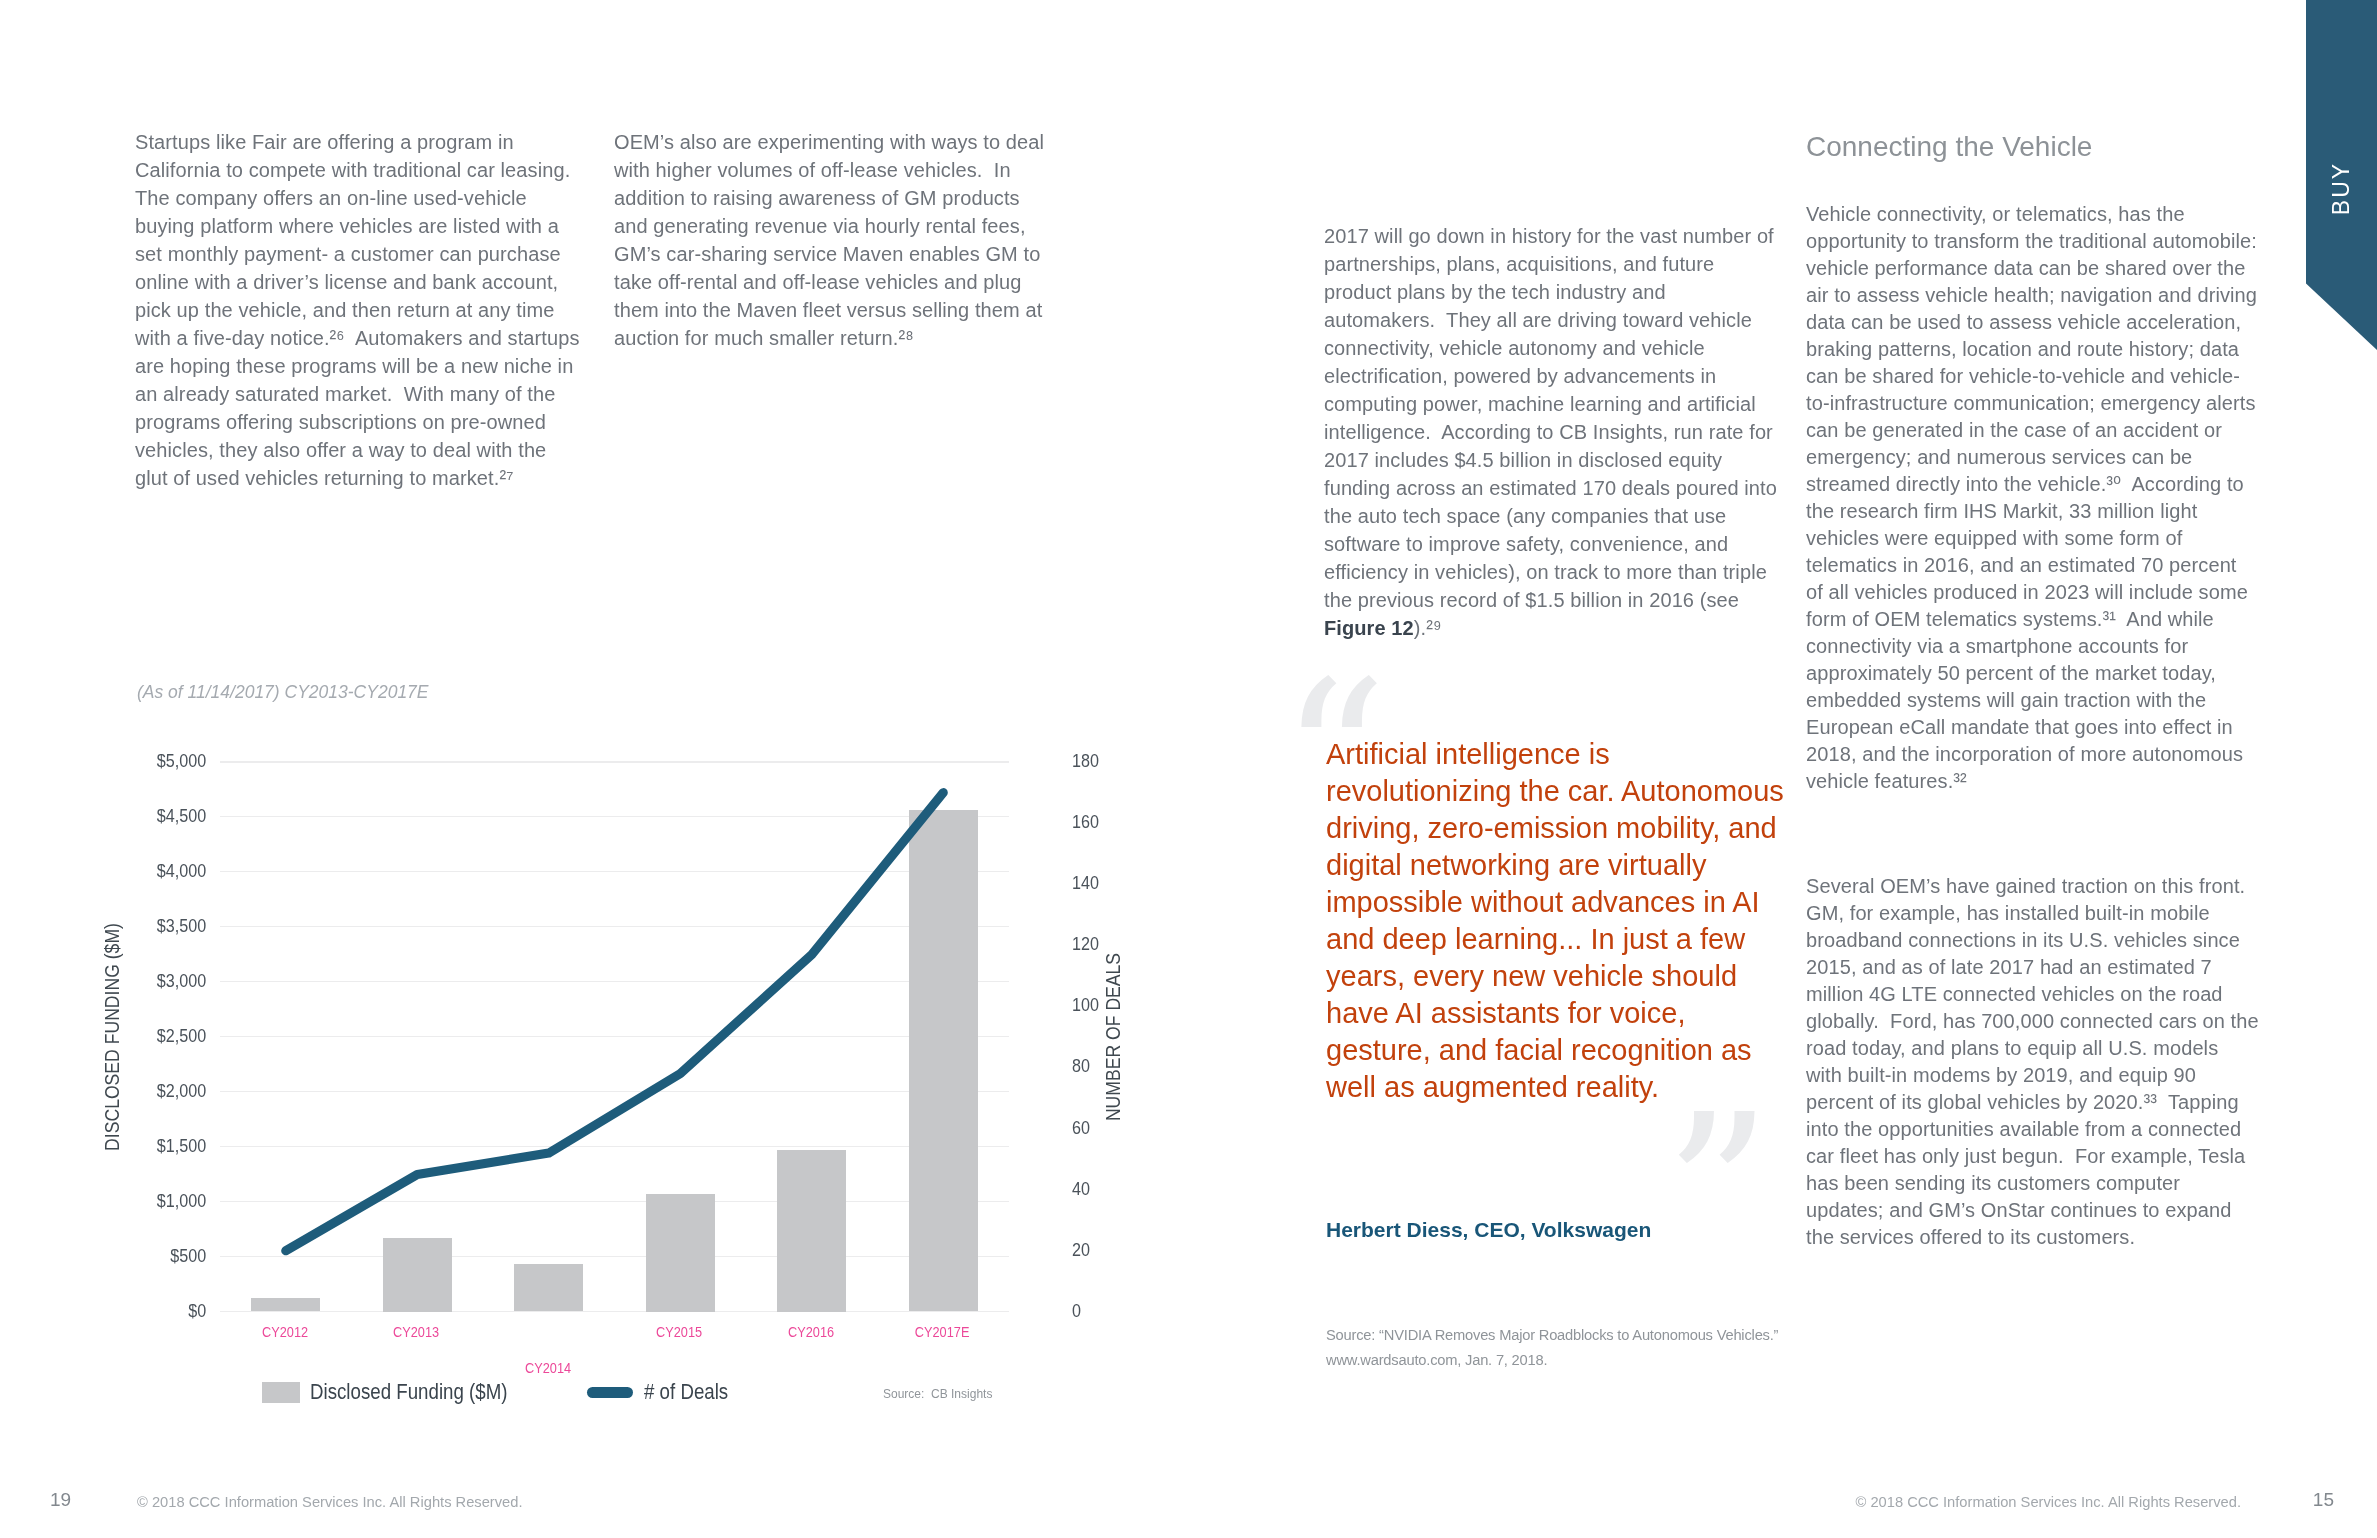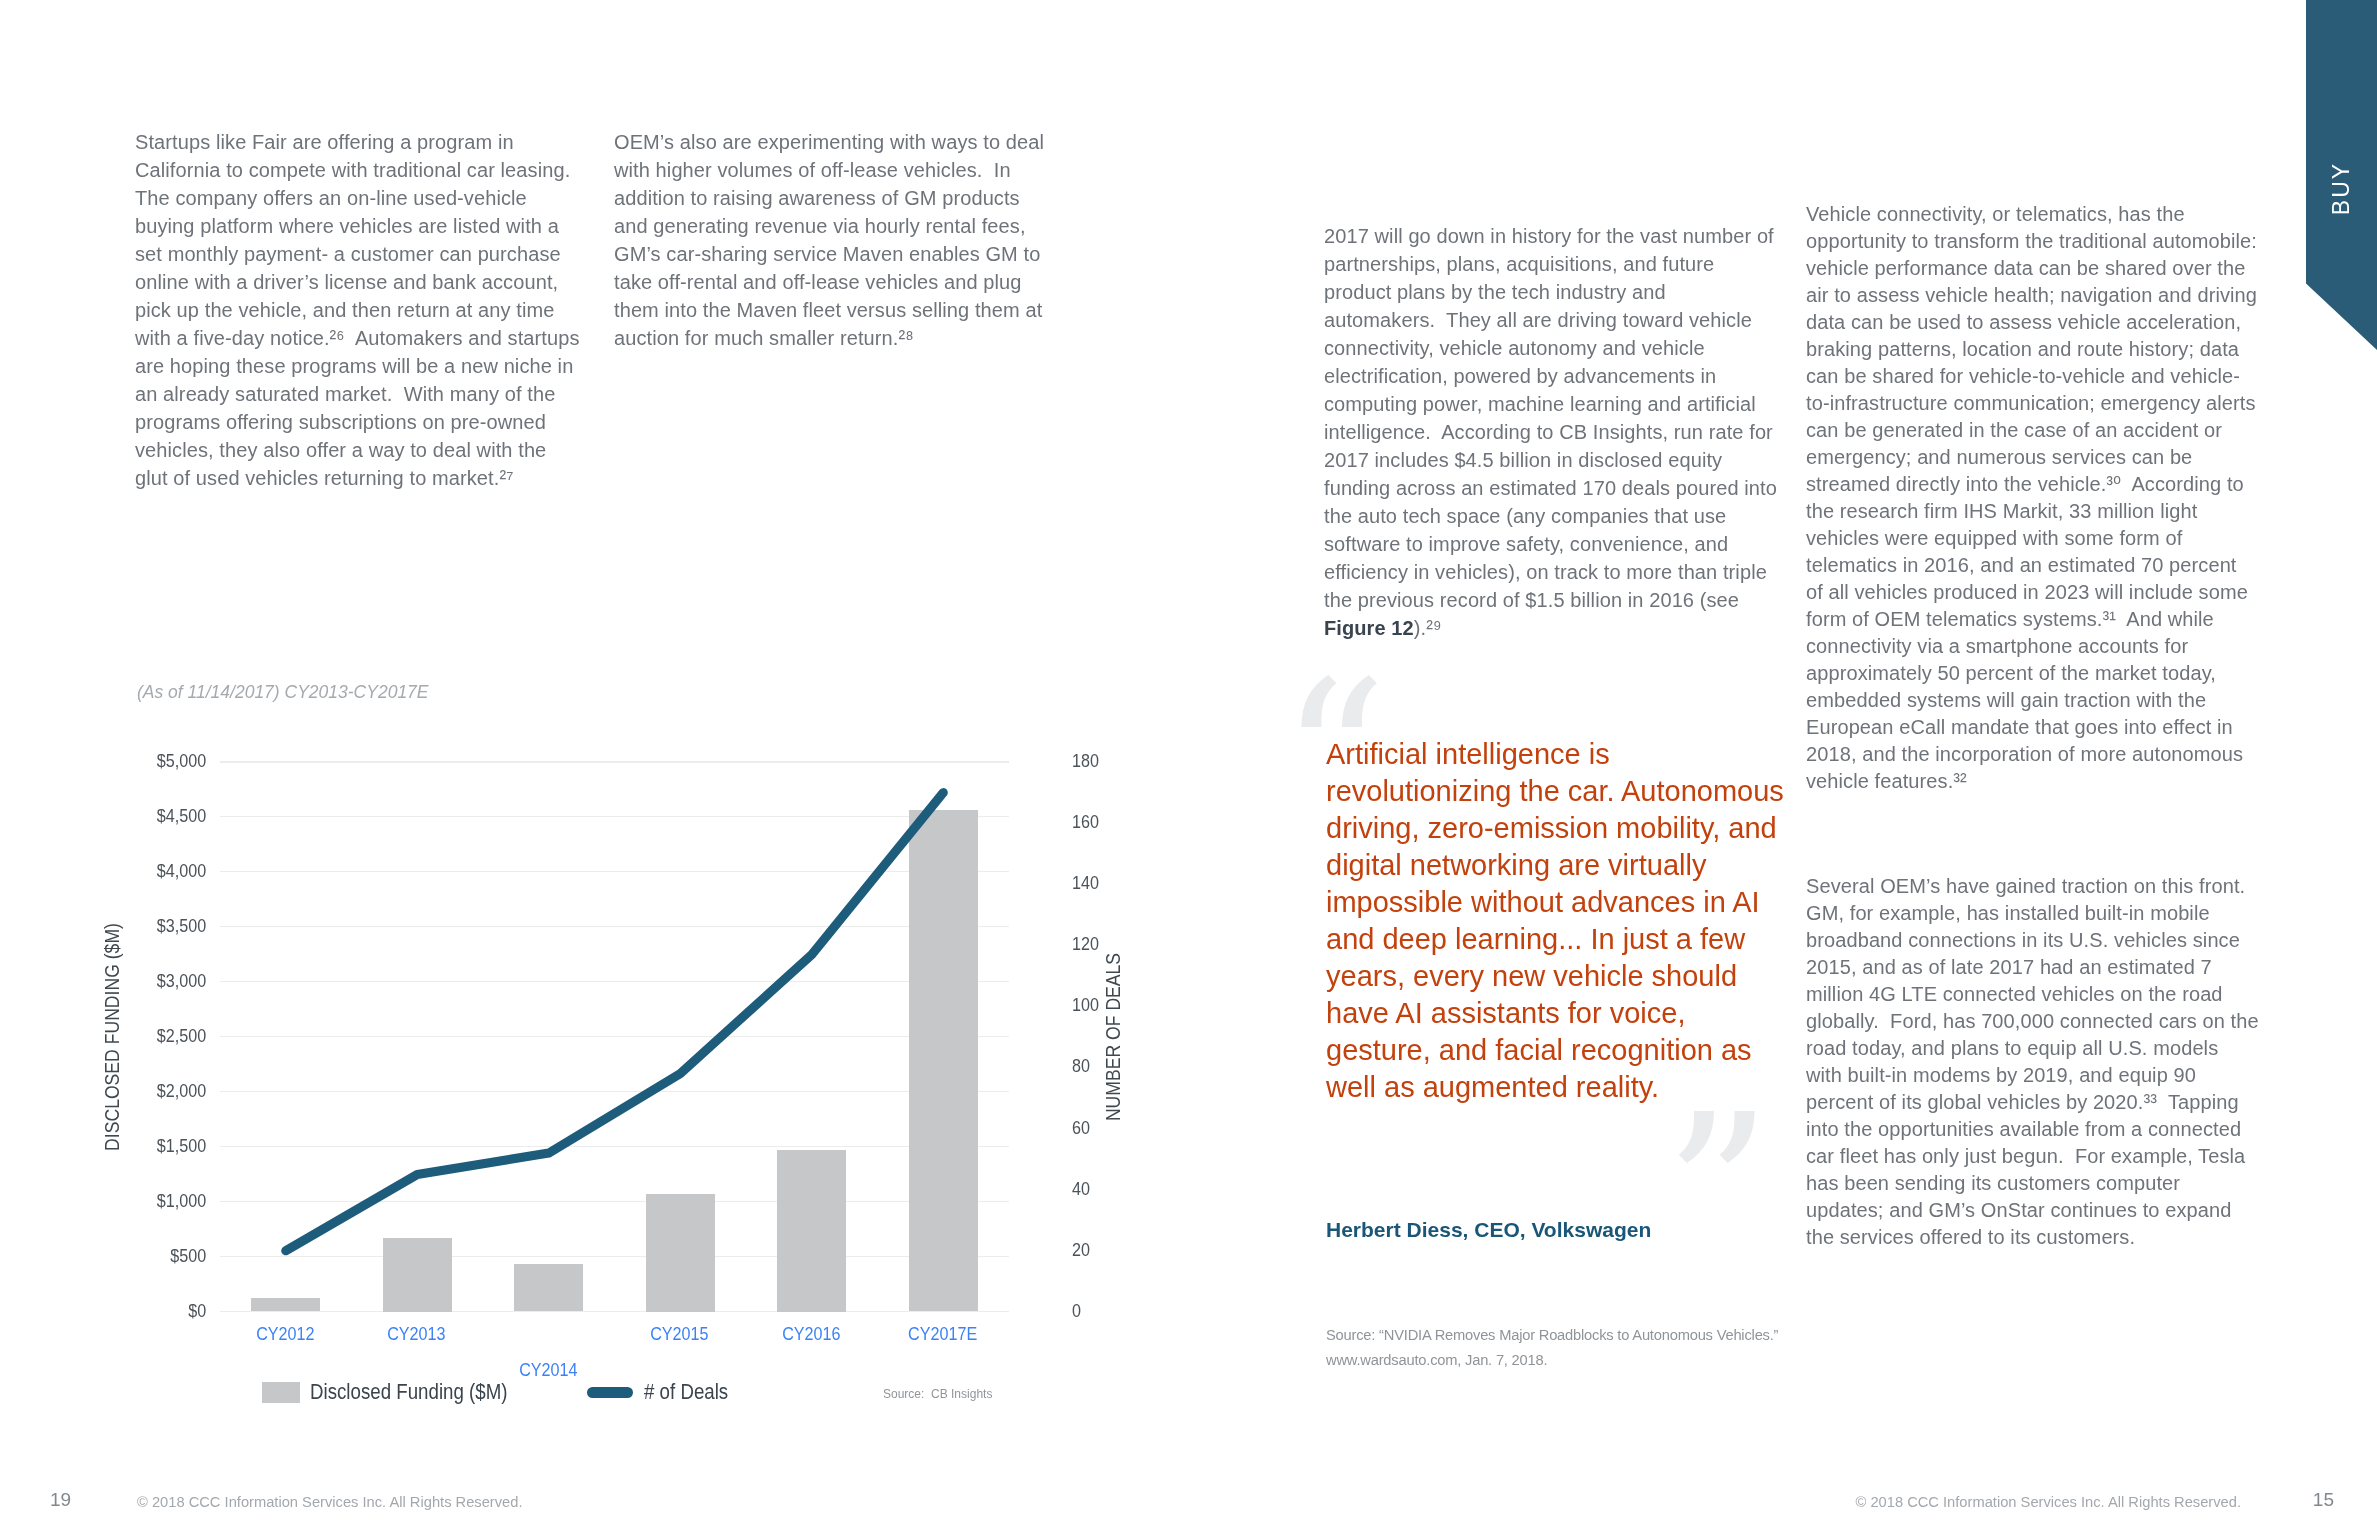--- a/index.html
+++ b/index.html
@@ -10,21 +10,21 @@
   .heading{position:absolute;font-size:28px;line-height:36px;color:#8d9297;font-weight:400;}
   .fig-title{position:absolute;font-size:25px;color:#8f969b;}
   .fig-title b{color:#3a444e;font-weight:700;}
   .fig-sub{position:absolute;font-size:17.5px;font-style:italic;color:#a5aab0;}
   #plot{position:absolute;left:220px;top:762px;width:789px;height:550px;}
   .gridline{position:absolute;left:0;width:789px;height:1.4px;background:#ececed;}
   .bar{position:absolute;width:69px;}
   .tick{position:absolute;font-size:19px;color:#4a525a;}
   .tick-left{left:-119px;width:105px;text-align:right;}
   .tick-right{left:852px;width:77px;text-align:left;}
-  .xlabel{position:absolute;width:131px;text-align:center;font-size:19px;color:#3b82f6;}
+  .xlabel{position:absolute;width:131px;text-align:center;font-size:15px;color:#ec4899;}
   .scx{display:inline-block;transform:scaleX(.85);}
   .scx-r{transform-origin:right center;}
   .scx-l{transform-origin:left center;}
   .scx-c{transform-origin:center center;}
   .axis-title{position:absolute;font-size:20px;color:#3f484f;white-space:nowrap;}
   #left-axis-title{left:112px;top:1037px;transform:translate(-50%,-50%) rotate(-90deg) scaleX(.88);}
   #right-axis-title{left:1113px;top:1037px;transform:translate(-50%,-50%) rotate(-90deg) scaleX(.88);}
   .legend-label{position:absolute;font-size:22px;color:#3a444d;}
   #source-note{position:absolute;left:883px;top:1387px;font-size:12px;color:#90959a;}
   .quote-mark{position:absolute;font-family:"DejaVu Serif","Liberation Serif",serif;
@@ -116,20 +116,21 @@
     <span class="t">2017 will go down in history for the vast number of partnerships, plans, acquisitions, and future product plans by the tech industry and automakers.  They all are driving toward vehicle connectivity, vehicle autonomy and vehicle electrification, powered by advancements in computing power, machine learning and artificial intelligence.  According to CB Insights, run rate for 2017 includes $4.5 billion in disclosed equity funding across an estimated 170 deals poured into the auto tech space (any companies that use software to improve safety, convenience, and efficiency in vehicles), on track to more than triple the previous record of $1.5 billion in 2016 (see </span><b style="color:#3a444e;">Figure 12</b><span class="t">).²⁹</span>
   </div>
 
   <div class="quote-mark" style="left:1280px;top:654px;">“</div>
   <div class="quote-mark" style="left:1664px;top:1087px;">”</div>
   <div id="pull-quote" class="t">Artificial intelligence is revolutionizing the car. Autonomous driving, zero-emission mobility, and digital networking are virtually impossible without advances in AI and deep learning... In just a few years, every new vehicle should have AI assistants for voice, gesture, and facial recognition as well as augmented reality.</div>
   <div id="attribution" class="t">Herbert Diess, CEO, Volkswagen</div>
   <div class="src-small t" style="top:1327px;">Source: “NVIDIA Removes Major Roadblocks to Autonomous Vehicles.”</div>
   <div class="src-small t" style="top:1352px;">www.wardsauto.com, Jan. 7, 2018.</div>
 
+  <div class="heading t" style="left:1806px;top:129px;width:455px;">Connecting the Vehicle</div>
   <div class="body-col t" style="left:1806px;top:201px;width:453px;font-size:20px;line-height:27px;">Vehicle connectivity, or telematics, has the opportunity to transform the traditional automobile: vehicle performance data can be shared over the air to assess vehicle health; navigation and driving data can be used to assess vehicle acceleration, braking patterns, location and route history; data can be shared for vehicle-to-vehicle and vehicle-to-infrastructure communication; emergency alerts can be generated in the case of an accident or emergency; and numerous services can be streamed directly into the vehicle.³⁰  According to the research firm IHS Markit, 33 million light vehicles were equipped with some form of telematics in 2016, and an estimated 70 percent of all vehicles produced in 2023 will include some form of OEM telematics systems.³¹  And while connectivity via a smartphone accounts for approximately 50 percent of the market today, embedded systems will gain traction with the European eCall mandate that goes into effect in 2018, and the incorporation of more autonomous vehicle features.³²</div>
   <div class="body-col t" style="left:1806px;top:873px;width:453px;font-size:20px;line-height:27px;">Several OEM’s have gained traction on this front.  GM, for example, has installed built-in mobile broadband connections in its U.S. vehicles since 2015, and as of late 2017 had an estimated 7 million 4G LTE connected vehicles on the road globally.  Ford, has 700,000 connected cars on the road today, and plans to equip all U.S. models with built-in modems by 2019, and equip 90 percent of its global vehicles by 2020.³³  Tapping into the opportunities available from a connected car fleet has only just begun.  For example, Tesla has been sending its customers computer updates; and GM’s OnStar continues to expand the services offered to its customers.</div>
 
   <div id="buy-tab" style="background: rgb(42, 91, 119);">
     <div id="buy-label">BUY</div>
   </div>
 
   <div class="footer-copy t" style="right:136px;">© 2018 CCC Information Services Inc. All Rights Reserved.</div>
   <div class="page-num" style="right:43px;">15</div>
 

